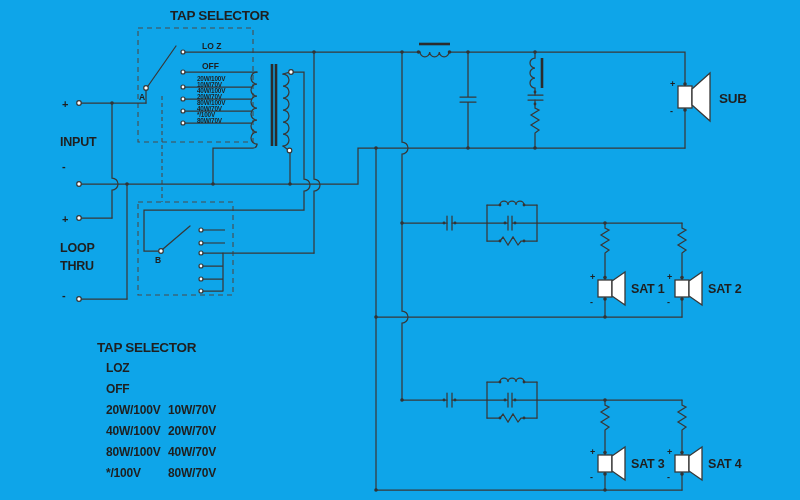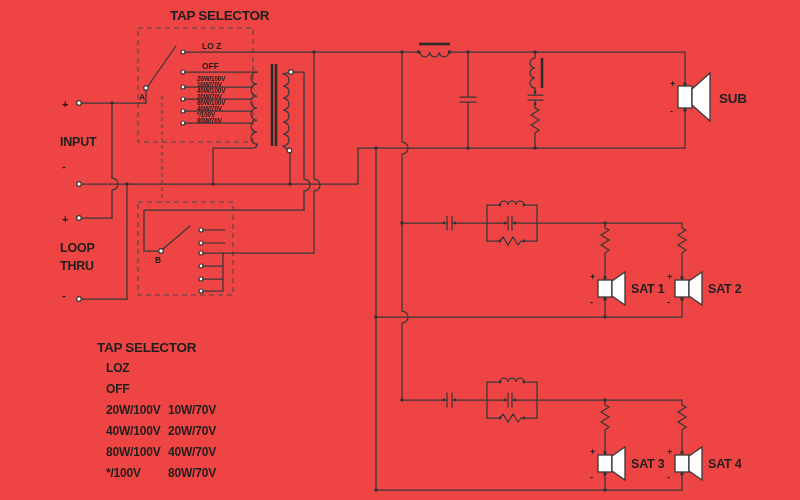--- a/index.html
+++ b/index.html
@@ -1,16 +1,16 @@
 <!DOCTYPE html>
 <html><head>
 <meta charset="utf-8">
 <style>
   html,body{margin:0;padding:0;background:#ffffff;}
-  .stage{position:relative;width:800px;height:500px;background:#ef4444;overflow:hidden;
+  .stage{position:relative;width:800px;height:500px;background:#0ea5e9;overflow:hidden;
          font-family:"Liberation Sans",sans-serif;}
   svg{display:block}
   svg text{fill:#1f1f1f;font-family:"Liberation Sans",sans-serif;font-weight:700;}
   .w   {stroke:#383838;stroke-width:1.25;fill:none;stroke-linecap:round;}
   .w2  {stroke:#383838;stroke-width:1.1;fill:none;}
   .core{stroke:#2c2c2c;stroke-width:2.6;fill:none;}
   .dash{stroke:#4a4a4a;stroke-width:1.1;fill:none;stroke-dasharray:5 4;}
   .dash2{stroke:#4a4a4a;stroke-width:1.1;fill:none;stroke-dasharray:4 3;}
   .term{stroke:#383838;stroke-width:1.2;fill:#fff;}
   .dot {fill:#333;stroke:none;}

